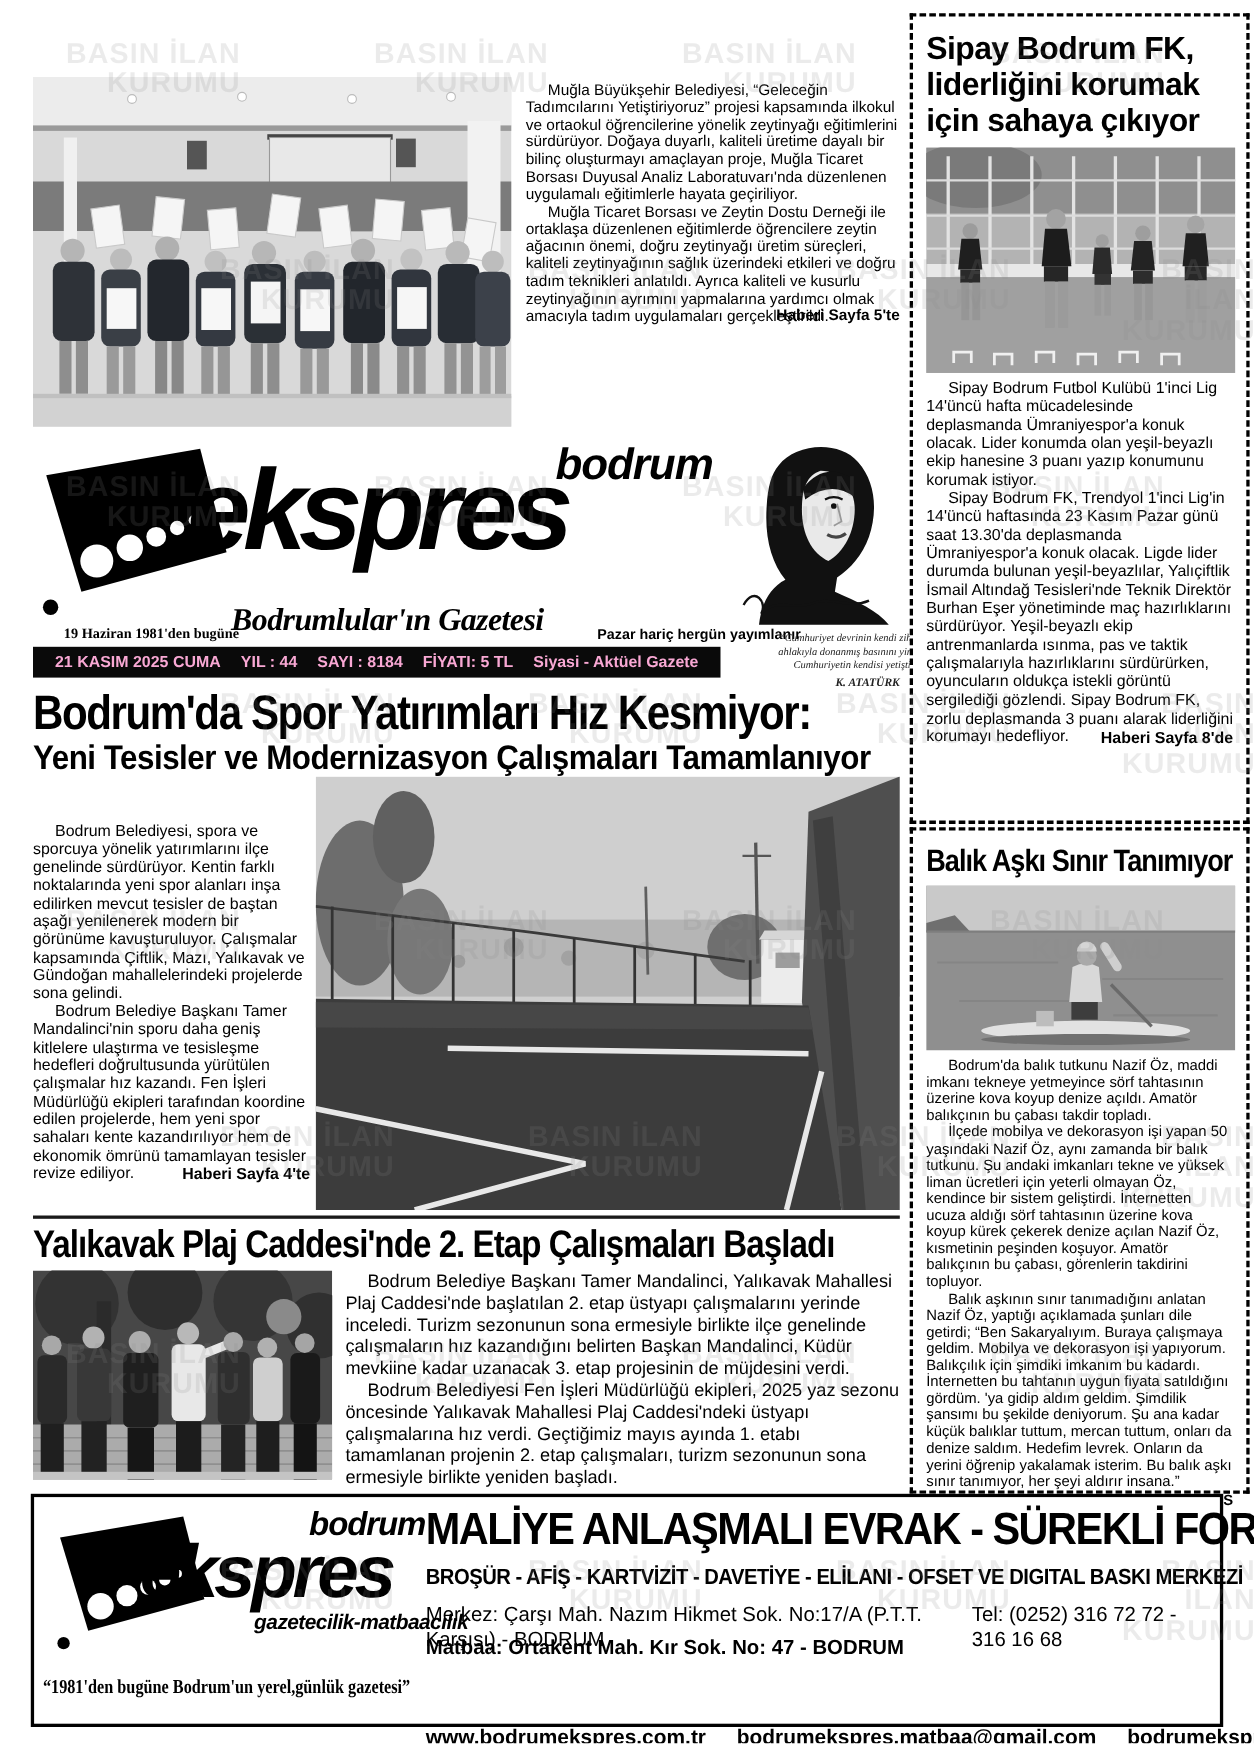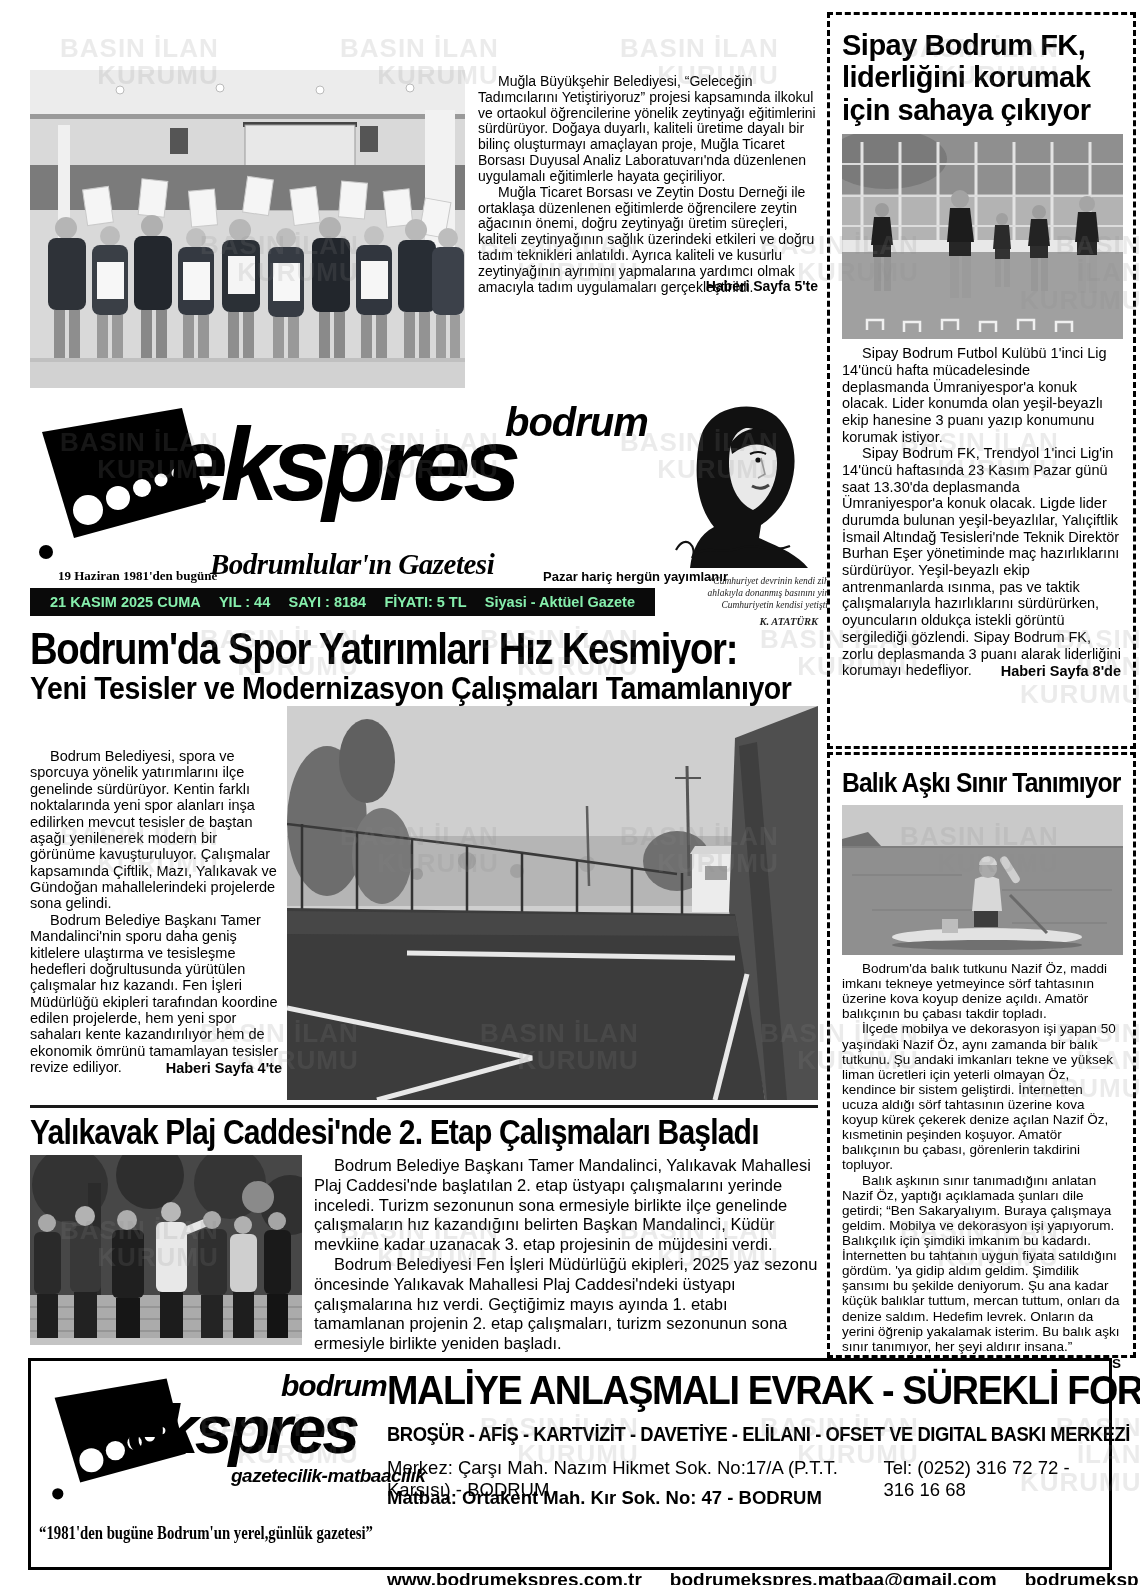--- a/index.html
+++ b/index.html
@@ -8,21 +8,21 @@
   .abs{position:absolute;}
   .cond{display:inline-block;transform-origin:left center;white-space:nowrap;}
   .hl{font-weight:bold;letter-spacing:-1.5px;}
   .body-text p{margin:0;text-indent:20px;}
   .ref{font-weight:bold;text-align:right;}
   .ref-inline{margin-top:-16px;}
   .dashed-box{border:3px dashed #000;box-sizing:border-box;background:#fff;}
   .wm-layer{position:absolute;inset:0;z-index:6;pointer-events:none;}
   .wm{position:absolute;font-weight:bold;font-size:26px;line-height:1.05;color:#8a8a8a;
       opacity:.16;white-space:pre-line;text-align:right;letter-spacing:1px;}
-  .datebar{background:#0a0a0a;color:#86efac;display:flex;align-items:center;
+  .datebar{background:#0a0a0a;color:#f9a8d4;display:flex;align-items:center;
            justify-content:space-between;padding:0 20px;box-sizing:border-box;
            font-weight:bold;font-size:14.5px;}
   .serif{font-family:"Liberation Serif",serif;}
   .brand-ekspres{font-style:italic;font-weight:bold;font-size:104px;letter-spacing:-7px;line-height:1;}
   .brand-bodrum{font-style:italic;font-weight:bold;font-size:40px;letter-spacing:-1px;line-height:1;}
   .quote{font-family:"Liberation Serif",serif;font-style:italic;font-size:9.5px;line-height:1.25;
          text-align:center;color:#222;}
   .quote-author{font-family:"Liberation Serif",serif;font-style:italic;font-size:10.5px;
          text-align:right;font-weight:bold;color:#222;margin-top:2px;}
   svg{display:block;}

